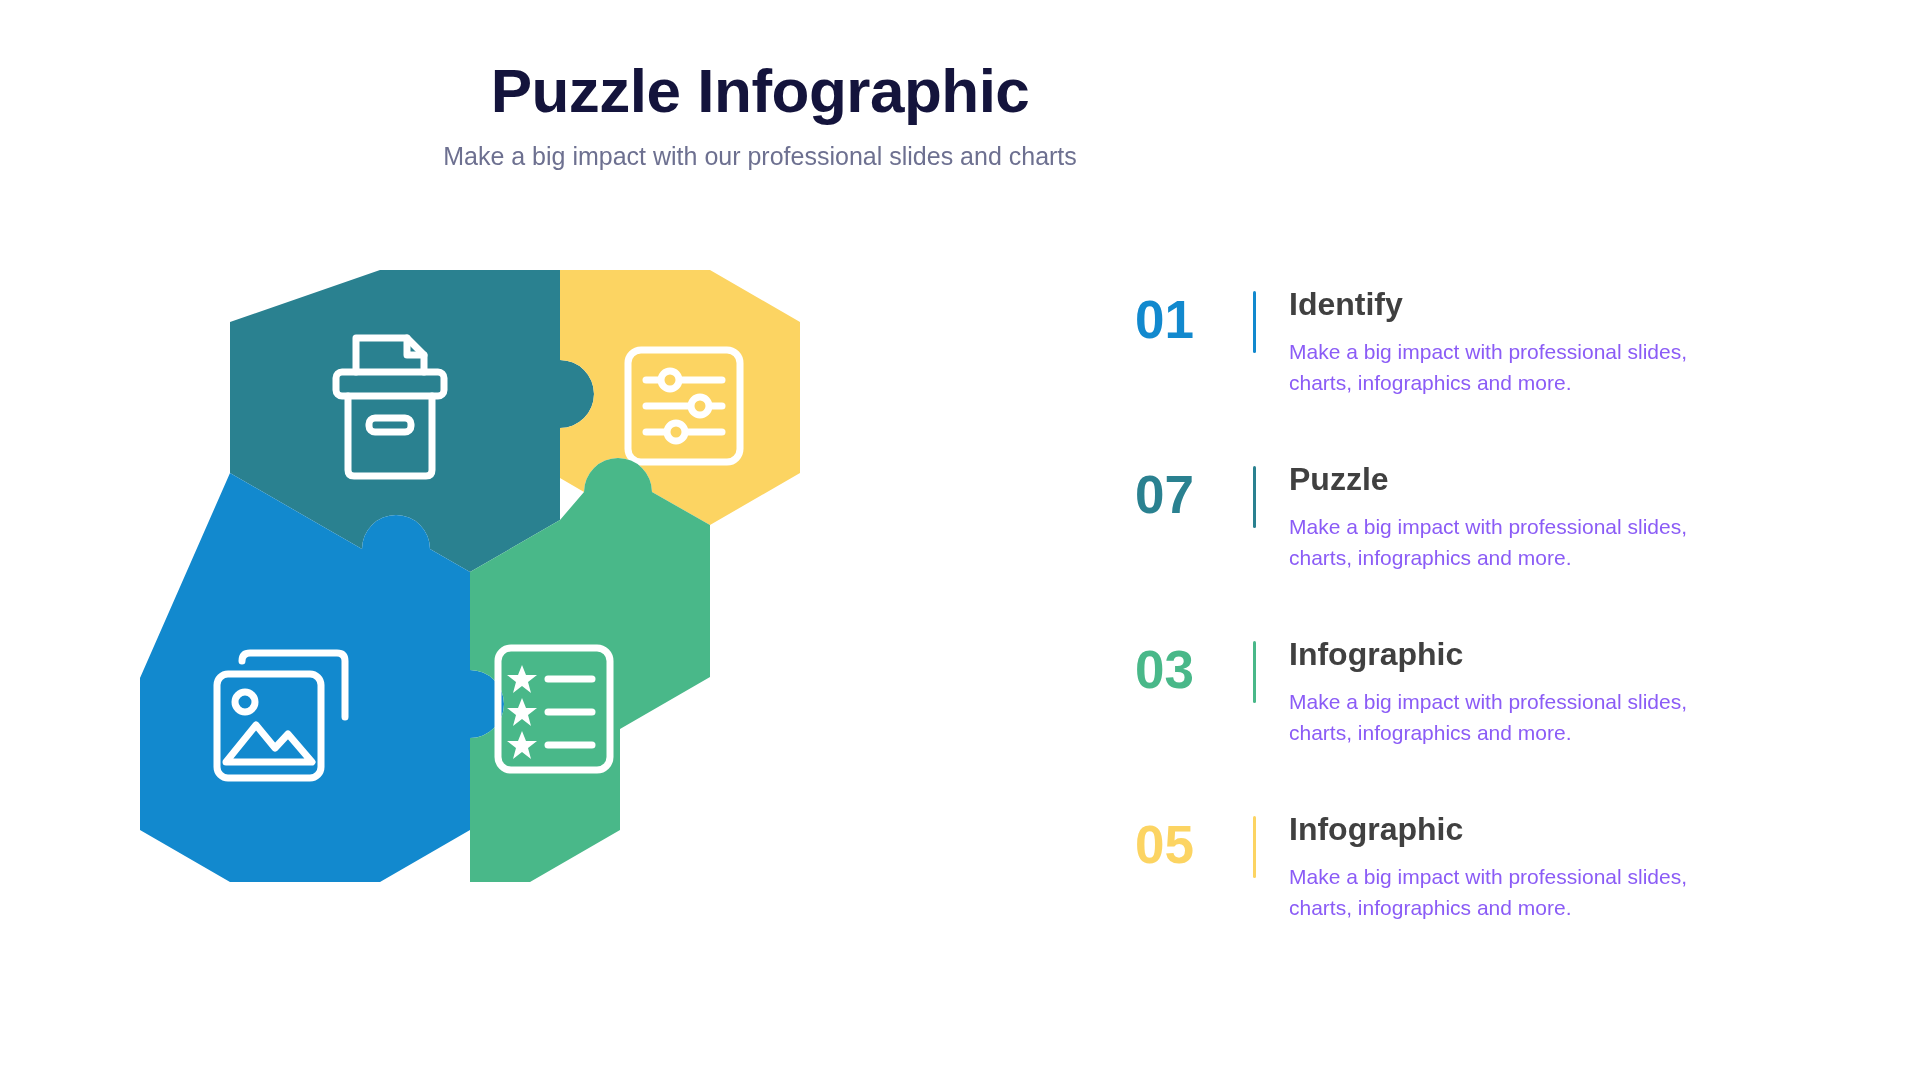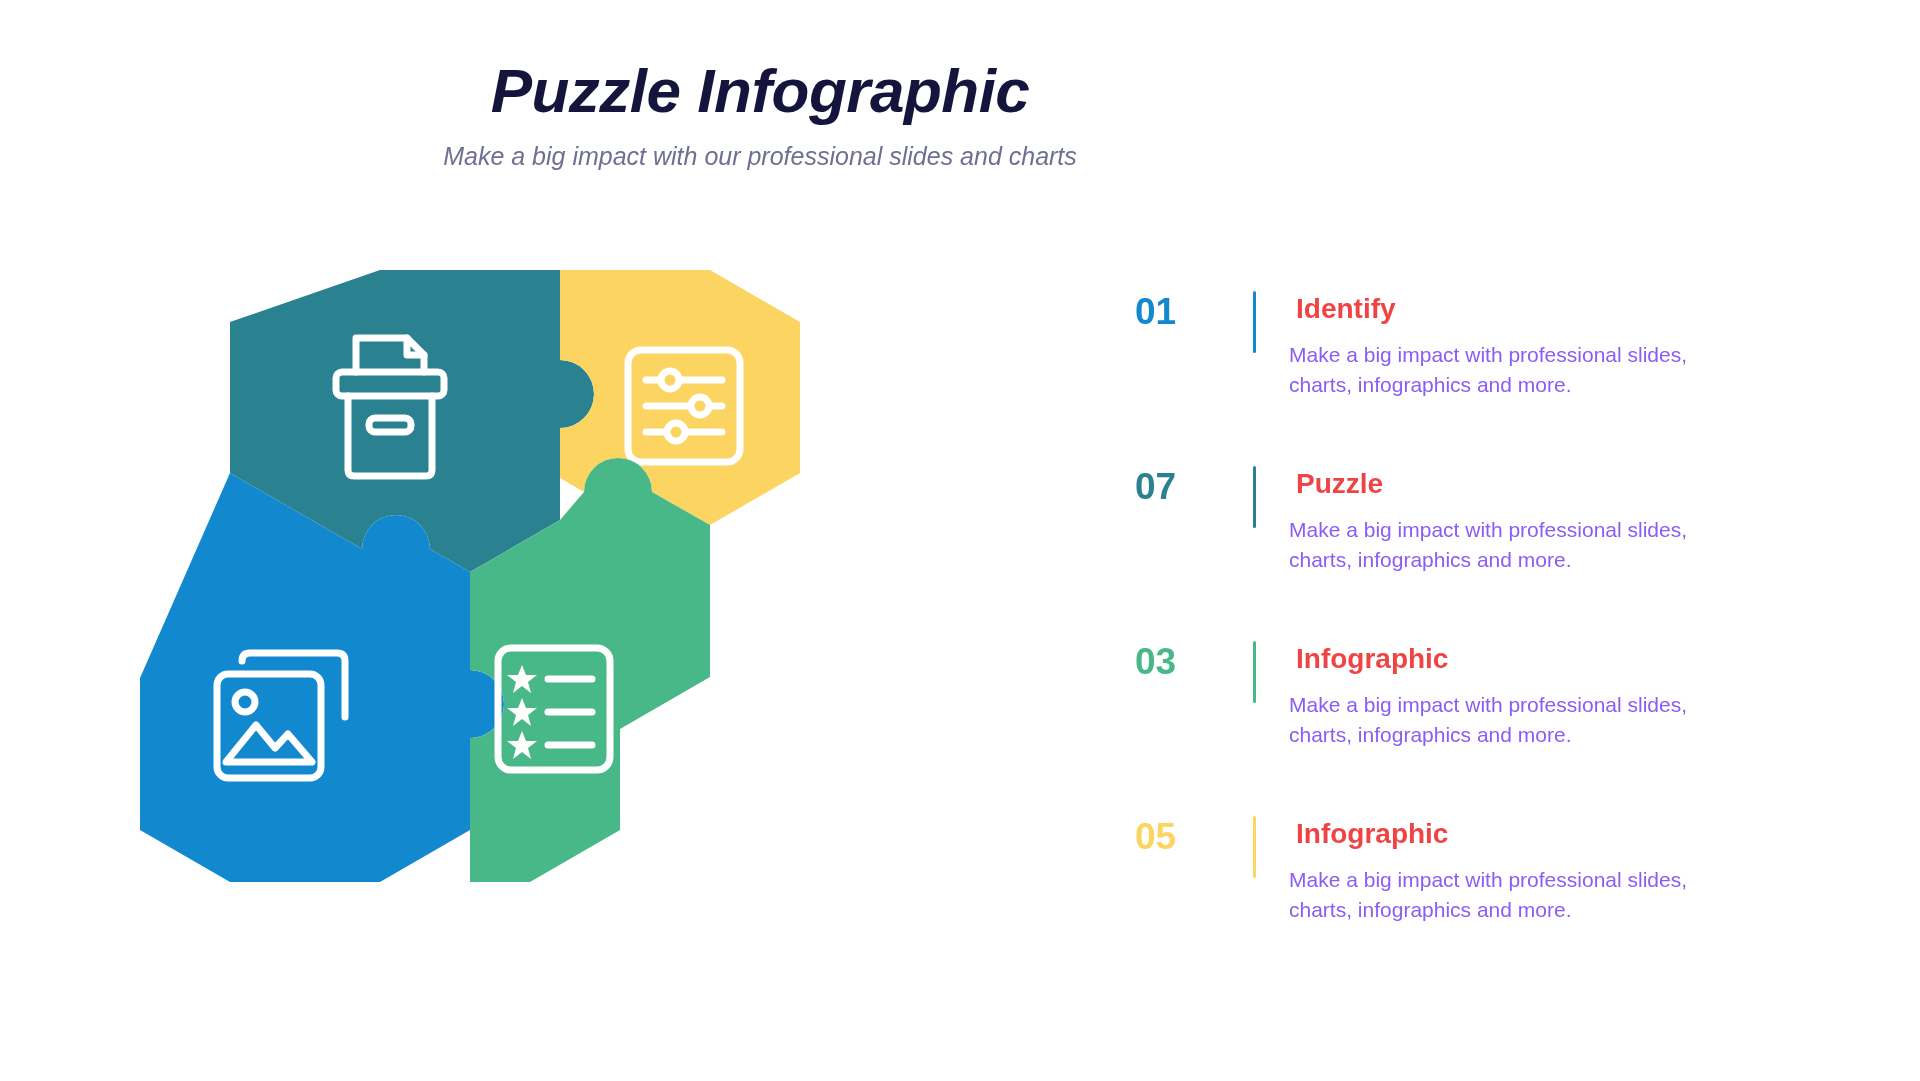--- a/index.html
+++ b/index.html
@@ -17,21 +17,20 @@
     position: relative;
   }
 
   
   .header {
     position: absolute;
     top: 58px;
     left: 0;
     width: 1520px;
     text-align: center;
-    font-style: italic;
   }
   .page-title {
     margin: 0;
     font-size: 62px;
     line-height: 1.05;
     font-weight: 700;
     letter-spacing: -0.5px;
     color: #14143c;
   }
   .page-subtitle {
@@ -68,44 +67,44 @@
     display: flex;
     align-items: flex-start;
     margin-bottom: 40px;
     min-height: 135px;
   }
   .step:last-child { margin-bottom: 0; }
 
   .step-number {
     width: 118px;
     flex: 0 0 118px;
-    font-size: 37px;
+    font-size: 53px;
     font-weight: 700;
     line-height: 1;
     letter-spacing: 0px;
     padding-top: 8px;
   }
   .step-divider {
     flex: 0 0 3px;
     width: 3px;
     height: 62px;
     margin-top: 6px;
     margin-right: 33px;
     border-radius: 2px;
   }
   .step-body {
     flex: 1 1 auto;
     padding-top: 0px;
   }
   .step-title {
-    margin: 7px;
-    font-size: 28px;
+    margin: 0;
+    font-size: 32px;
     font-weight: 700;
     line-height: 1.2;
-    color: #ef4444;
+    color: #404040;
   }
   .step-desc {
     margin: 14px 0 0 0;
     font-size: 21px;
     line-height: 1.45;
     color: #8b5cf6;
     max-width: 455px;
   }
 </style>
 </head>

